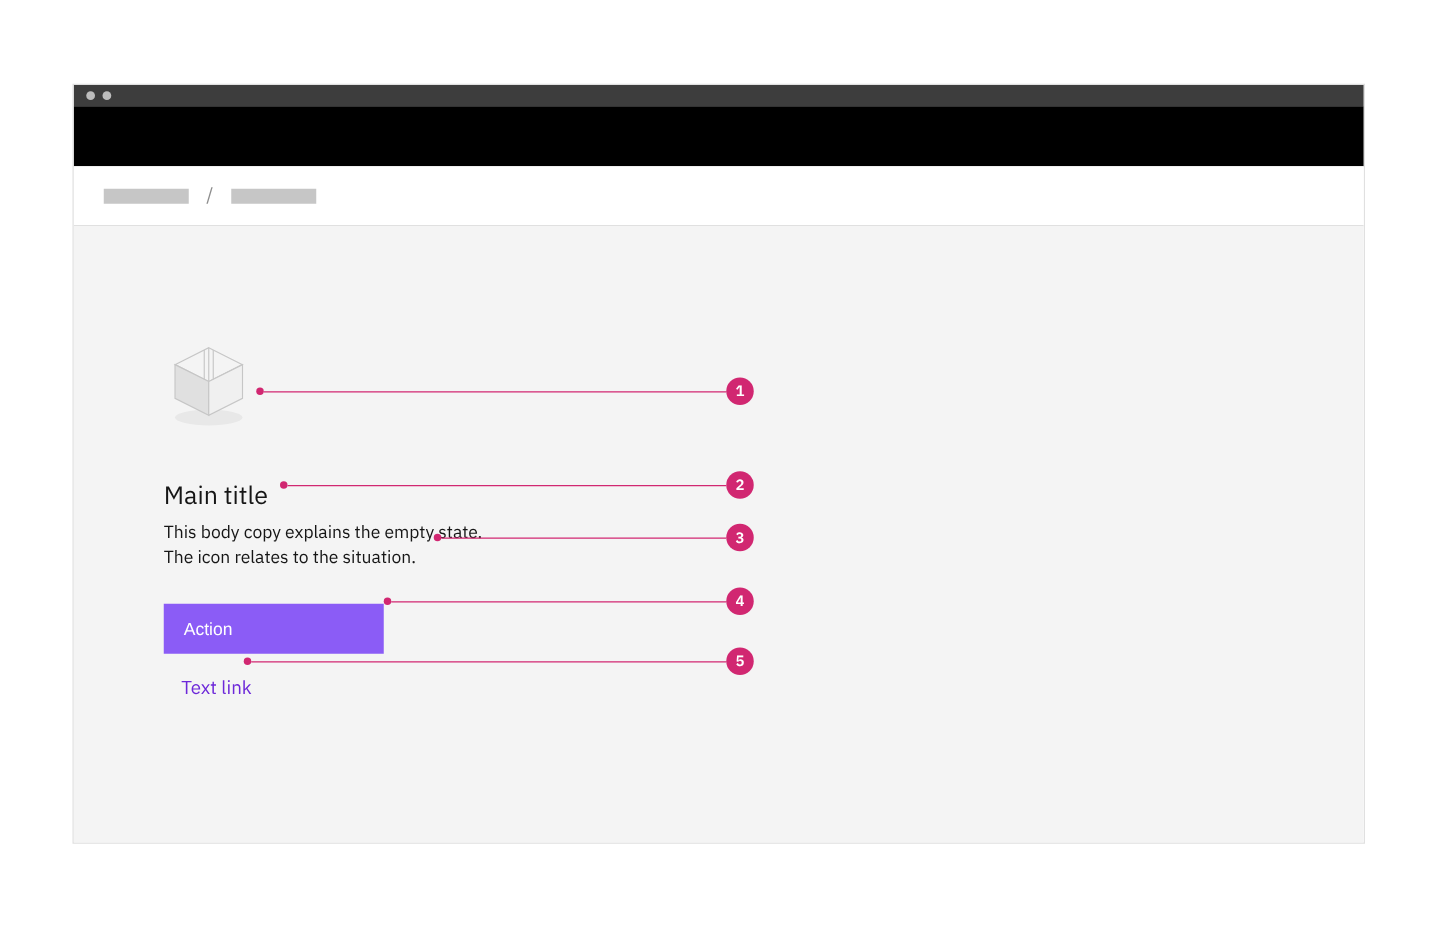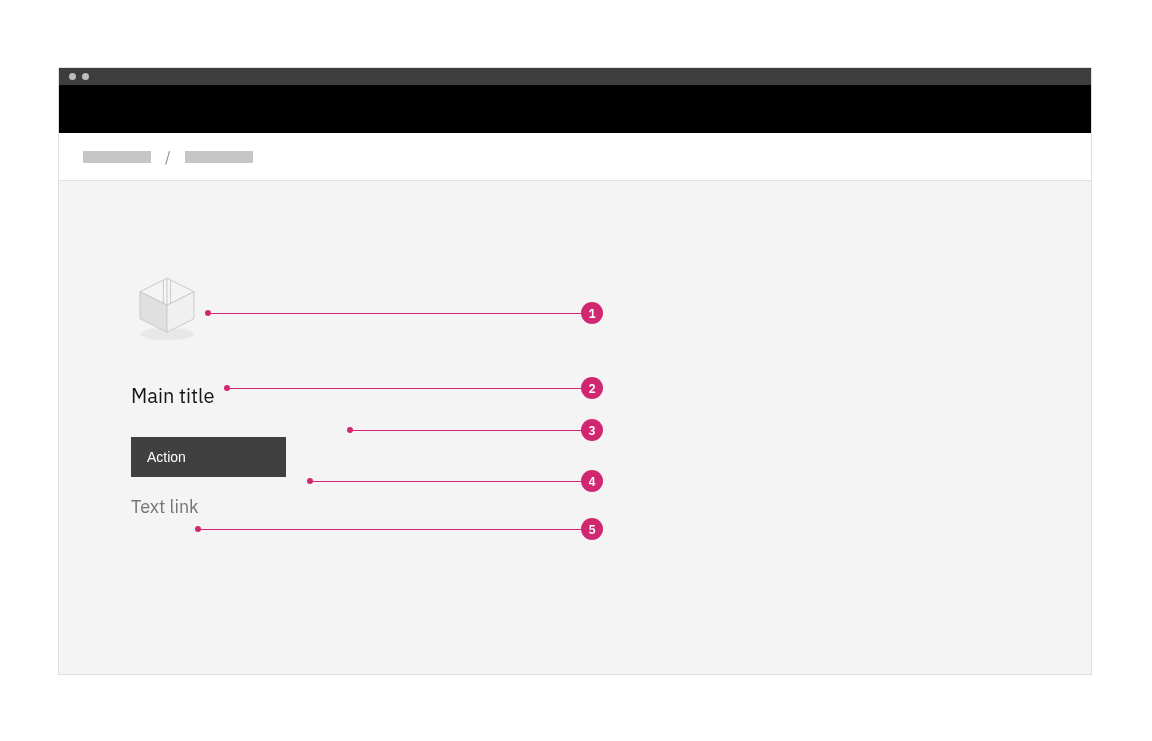--- a/index.html
+++ b/index.html
@@ -81,39 +81,40 @@
     color: #161616;
   }
   .body-copy {
     margin-top: 6px;
     font-size: 14px;
     line-height: 20px;
     color: #161616;
   }
   .action-button {
     margin-top: 28px;
-    background: #404040;
+    background: #8b5cf6;
     color: #ffffff;
     border: none;
     height: 40px;
-    width: 155px;
+    width: 176px;
     padding: 0 16px;
     text-align: left;
     font-size: 14px;
     cursor: pointer;
     display: inline-flex;
     align-items: center;
   }
   .text-link {
     margin-top: 18px;
     display: inline-block;
-    color: #737373;
-    font-size: 18px;
+    color: #6d28d9;
+    font-size: 15px;
     text-decoration: none;
     cursor: pointer;
+    margin-left: 14px;
   }
 
   
   .callouts {
     position: absolute;
     inset: 0;
     pointer-events: none;
   }
   .callout {
     position: absolute;
@@ -173,20 +174,24 @@
           <polygon points="10,23 40,38 40,68 10,53" fill="#e0e0e0" stroke="#c6c6c6" stroke-width="1"></polygon>
           <polygon points="70,23 40,38 40,68 70,53" fill="#f0f0f0" stroke="#c6c6c6" stroke-width="1"></polygon>
           <line x1="36" y1="10" x2="36" y2="36" stroke="#c6c6c6" stroke-width="1"></line>
           <line x1="44" y1="10" x2="44" y2="36" stroke="#c6c6c6" stroke-width="1"></line>
           <polyline points="40,8 40,38" stroke="#c6c6c6" stroke-width="1" fill="none"></polyline>
         </g>
       </svg>
 
       <h3 class="main-title">Main title</h3>
 
+      <div class="body-copy">
+        <div>This body copy explains the empty state.</div>
+        <div>The icon relates to the situation.</div>
+      </div>
 
       <button class="action-button">Action</button>
       <br>
       <a class="text-link">Text link</a>
 
     </div>
 
     <div class="callouts">
 
       <div class="callout" style="left:146px; top:120px;">

